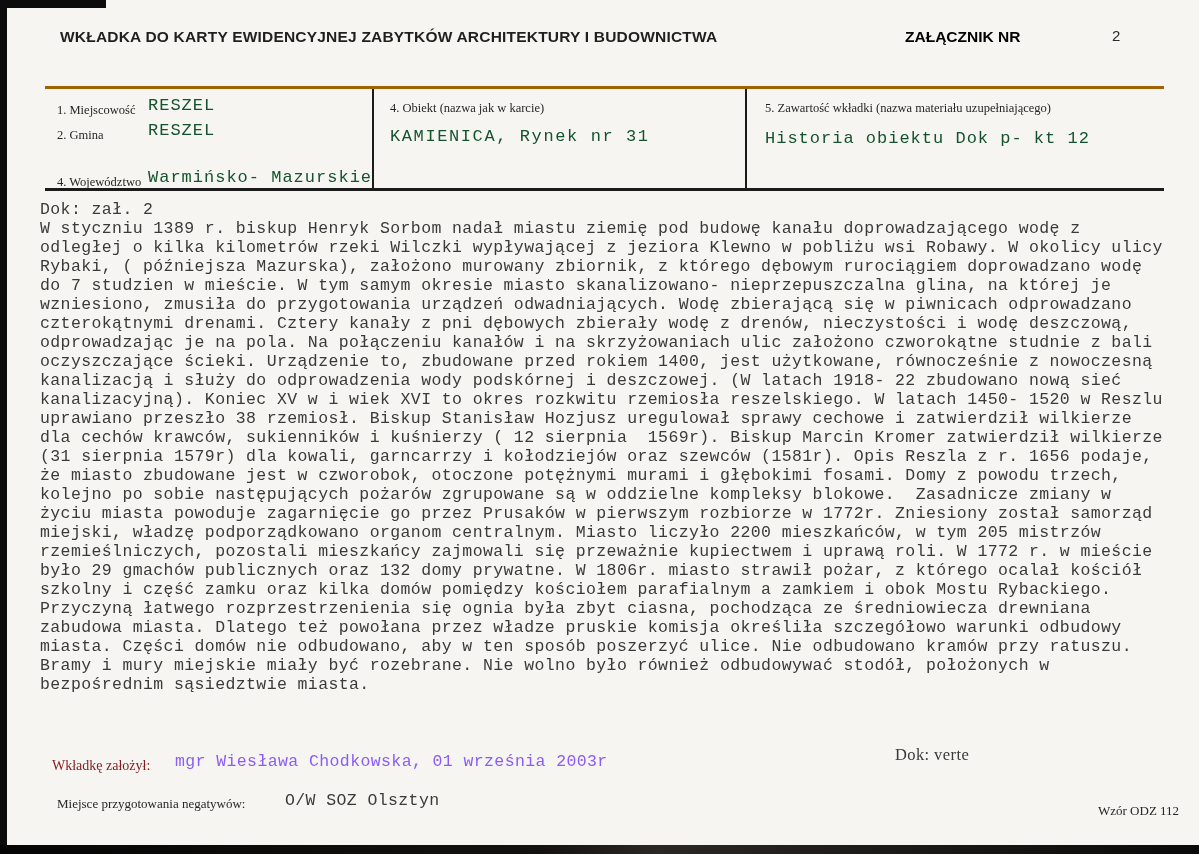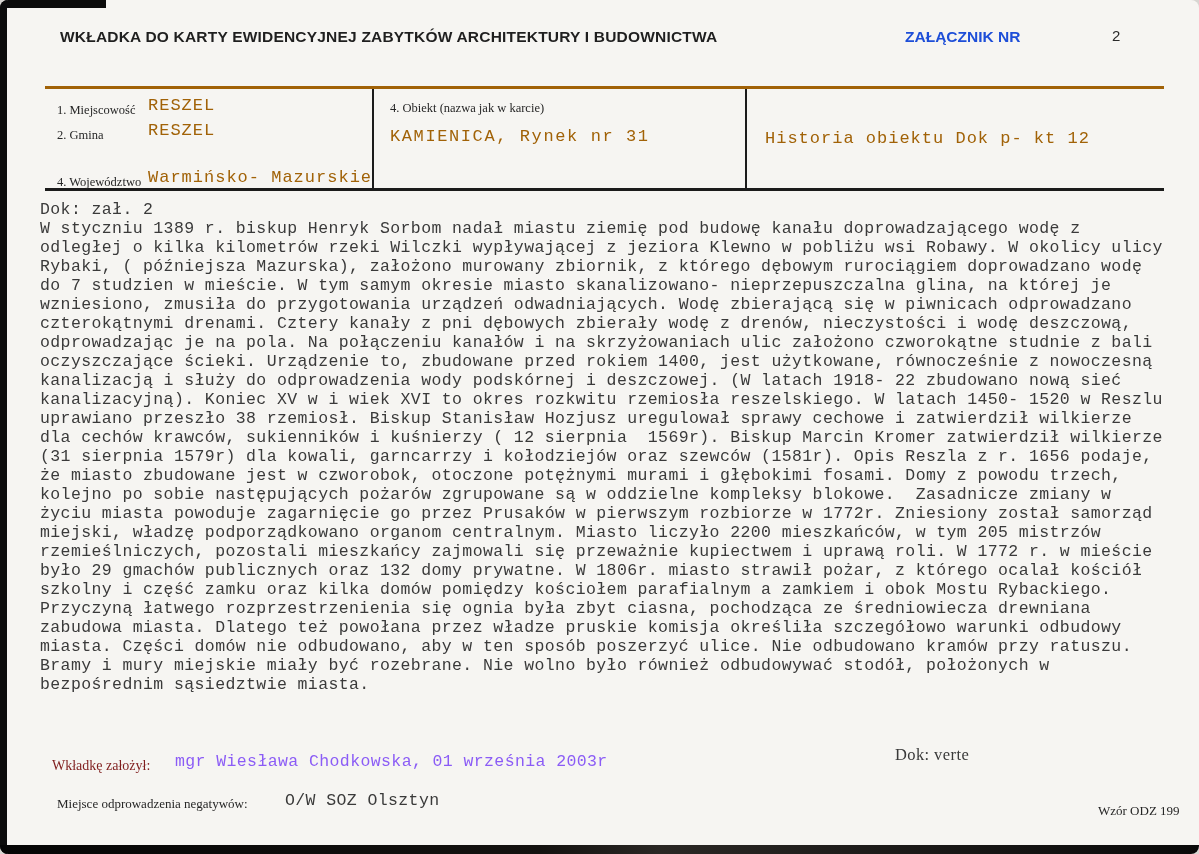--- a/index.html
+++ b/index.html
@@ -1,40 +1,40 @@
 <!DOCTYPE html>
 <html lang="pl"><head>
 <meta charset="utf-8">
 <style>
   html,body { margin:0; padding:0; background:#d8d6d2; }
   .page {
     position:relative; width:1199px; height:854px;
     background:#f6f5f2; overflow:hidden;
-    font-family:"Liberation Sans", sans-serif; color:#303030;border-radius:8px;
+    font-family:"Liberation Sans", sans-serif; color:#303030;
   }
   
   .scan-edge-left  { position:absolute; left:0; top:0; width:7px; height:854px; background:#0c0c0c; }
   .scan-mark-top   { position:absolute; left:0; top:0; width:106px; height:8px; background:#0c0c0c; }
   .scan-bar-bottom { position:absolute; left:0; top:845px; width:1199px; height:9px;
                      background:linear-gradient(90deg,#050505 0%,#141210 45%,#2a2724 55%,#0a0a0a 100%); }
 
   
   .header-title { position:absolute; left:60px; top:28px; font-size:15.5px; font-weight:bold; letter-spacing:0.2px; color:#1f1f1f; white-space:pre; }
-  .header-attachment-label { position:absolute; left:905px; top:28px; font-size:15.5px; font-weight:bold; color:#1d4ed8; white-space:pre; }
+  .header-attachment-label { position:absolute; left:905px; top:28px; font-size:15.5px; font-weight:bold; color:#000000; white-space:pre; }
   .header-attachment-number { position:absolute; left:1112px; top:27px; font-size:15px; font-weight:400; color:#2a2a2a; }
 
   
   .form-table { position:absolute; left:45px; top:86px; width:1119px; height:99px;
                 border-top:3px solid #a16207; border-bottom:3px solid #1b1b1b; }
   .vline { position:absolute; top:0; width:2px; height:100%; background:#1b1b1b; }
   .vline-1 { left:327px; }
   .vline-2 { left:700px; }
 
   .form-label { font-family:"Liberation Serif", serif; font-size:12.5px; color:#262626; white-space:pre; }
-  .form-value { font-family:"Liberation Mono", monospace; font-size:17px; color:#a16207; letter-spacing:1px; white-space:pre; }
+  .form-value { font-family:"Liberation Mono", monospace; font-size:17px; color:#14532d; letter-spacing:1px; white-space:pre; }
 
   .loc-row { position:absolute; left:12px; width:320px; }
   .loc-row .form-value { position:absolute; left:91px; top:-4px; }
   .loc-row-0 { top:11px; } .loc-row-1 { top:36px; } .loc-row-2 { top:60px; } .loc-row-3 { top:83px; }
 
   .cell-object-label   { position:absolute; left:345px; top:12px; }
   .cell-object-value   { position:absolute; left:345px; top:38px; letter-spacing:1.6px; }
   .cell-contents-label { position:absolute; left:720px; top:12px; }
   .cell-contents-value { position:absolute; left:720px; top:40px; }
 
@@ -77,20 +77,21 @@
       <span class="form-value">RESZEL</span>
     </div>
     <div class="loc-row loc-row-3">
       <span class="form-label">4. Województwo</span>
       <span class="form-value">Warmińsko- Mazurskie</span>
     </div>
 
     <div class="form-label cell-object-label">4. Obiekt (nazwa jak w karcie)</div>
     <div class="form-value cell-object-value">KAMIENICA, Rynek nr 31</div>
 
+    <div class="form-label cell-contents-label">5. Zawartość wkładki (nazwa materiału uzupełniającego)</div>
     <div class="form-value cell-contents-value">Historia obiektu Dok p- kt 12</div>
   </div>
 
   <div class="body-text">
       <div class="tline">Dok: zał. 2</div>
       <div class="tline">W styczniu 1389 r. biskup Henryk Sorbom nadał miastu ziemię pod budowę kanału doprowadzającego wodę z</div>
       <div class="tline">odległej o kilka kilometrów rzeki Wilczki wypływającej z jeziora Klewno w pobliżu wsi Robawy. W okolicy ulicy</div>
       <div class="tline">Rybaki, ( późniejsza Mazurska), założono murowany zbiornik, z którego dębowym rurociągiem doprowadzano wodę</div>
       <div class="tline">do 7 studzien w mieście. W tym samym okresie miasto skanalizowano- nieprzepuszczalna glina, na której je</div>
       <div class="tline">wzniesiono, zmusiła do przygotowania urządzeń odwadniających. Wodę zbierającą się w piwnicach odprowadzano</div>
@@ -112,17 +113,17 @@
       <div class="tline">Przyczyną łatwego rozprzestrzenienia się ognia była zbyt ciasna, pochodząca ze średniowiecza drewniana</div>
       <div class="tline">zabudowa miasta. Dlatego też powołana przez władze pruskie komisja określiła szczegółowo warunki odbudowy</div>
       <div class="tline">miasta. Części domów nie odbudowano, aby w ten sposób poszerzyć ulice. Nie odbudowano kramów przy ratuszu.</div>
       <div class="tline">Bramy i mury miejskie miały być rozebrane. Nie wolno było również odbudowywać stodół, położonych w</div>
       <div class="tline">bezpośrednim sąsiedztwie miasta.</div>
     </div>
 
   <div class="dok-verte">Dok: verte</div>
   <div class="created-label">Wkładkę założył:</div>
   <div class="created-value">mgr Wiesława Chodkowska, 01 września 2003r</div>
-  <div class="negatives-label">Miejsce odprowadzenia negatywów:</div>
+  <div class="negatives-label">Miejsce przygotowania negatywów:</div>
   <div class="negatives-value">O/W SOZ Olsztyn</div>
-  <div class="form-code">Wzór ODZ 199</div>
+  <div class="form-code">Wzór ODZ 112</div>
 
 </div>
 
 </body></html>

